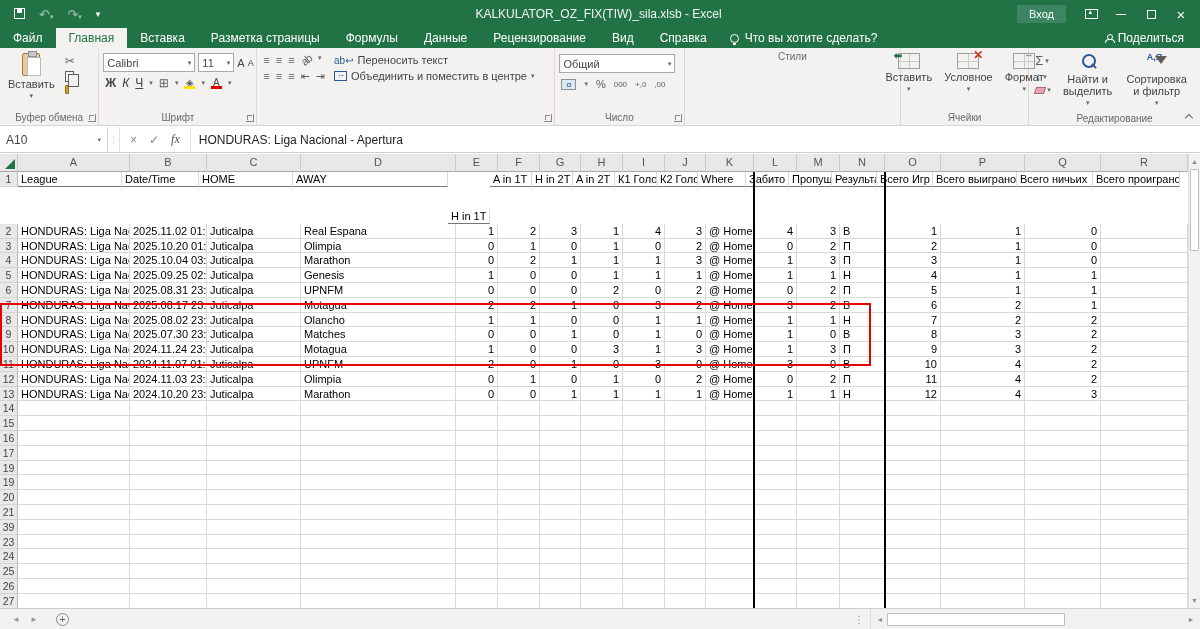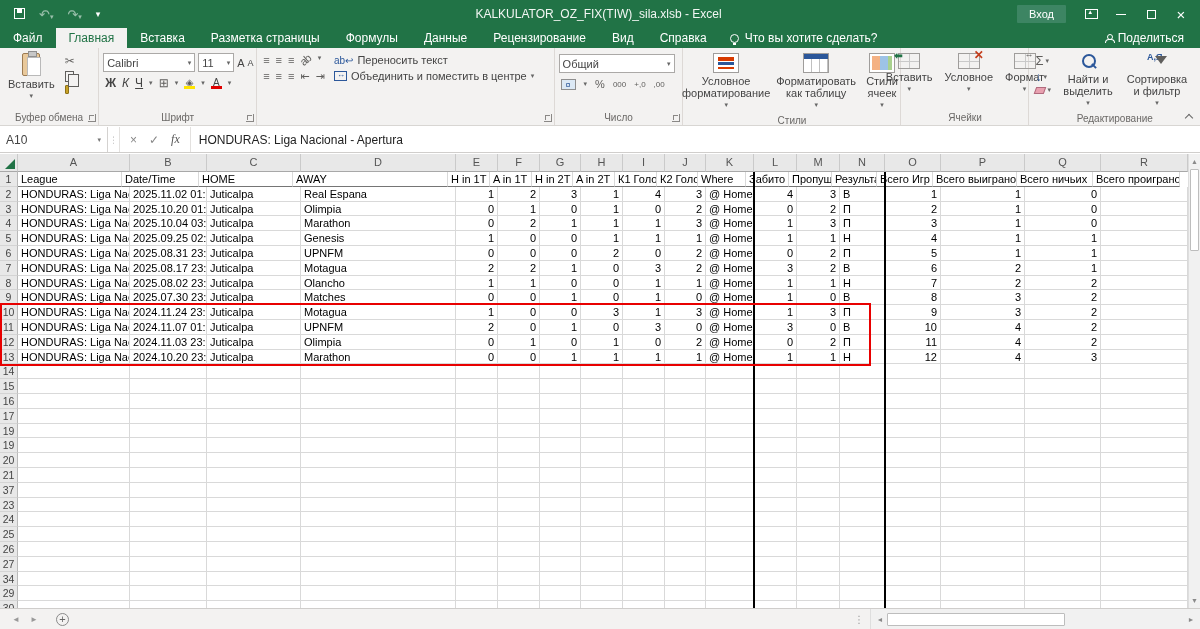--- a/index.html
+++ b/index.html
@@ -320,37 +320,20 @@
             <span style="font-size:8px">+,0</span>
             <span style="font-size:8px">,00</span>
           </div>
         </div>
       </div>
       <div class="rg-label">Число</div>
       <span class="launcher"></span>
     </div>
 
     <div class="rgroup" style="width:218px">
-      <div class="rg-body" style="justify-content:center; gap:2px;">
-        <div class="bigbtn" style="width:92px">
-          <span class="style-icon cf-bars"></span>
-          <span>Условное форматирование</span>
-            <span class="dd">▾</span>
-        </div>
-        <div class="bigbtn" style="width:84px">
-          <span class="style-icon tbl-icon"></span>
-          <span>Форматировать как таблицу</span>
-            <span class="dd">▾</span>
-        </div>
-        <div class="bigbtn" style="width:48px">
-          <span class="style-icon cs-icon"></span>
-          <span>Стили ячеек</span>
-            <span class="dd">▾</span>
-        </div>
-      </div>
       <div class="rg-label">Стили</div>
     </div>
 
     <div class="rgroup" style="width:128px">
       <div class="rg-body" style="justify-content:center;">
         <div class="bigbtn">
           <span class="cells-icon">
               <span class="ins-mark">⬅</span>
             </span>
           <span>Вставить</span>
@@ -447,21 +430,21 @@
         <div class="hcell" style="width: 84px;">P</div>
         <div class="hcell" style="width: 76px;">Q</div>
         <div class="hcell" style="width: 87px;">R</div>
       </div>
       <div class="shrow">
         <div class="rowhdr">1</div>
         <div class="cell al r1" style="width: 104px;">League</div>
         <div class="cell al r1" style="width: 77px;">Date/Time</div>
         <div class="cell al r1" style="width: 94px;">HOME</div>
         <div class="cell al r1" style="width: 155px;">AWAY</div>
-        <div class="cell al r1" style="width: 42px;">H in 1T</div>
+        <div class="cell al r1" style="width: 42px; margin-top: 37px;">H in 1T</div>
         <div class="cell al r1" style="width: 42px;">A in 1T</div>
         <div class="cell al r1" style="width: 41px;">H in 2T</div>
         <div class="cell al r1" style="width: 42px;">A in 2T</div>
         <div class="cell al r1" style="width: 42px;">К1 Голов</div>
         <div class="cell al r1" style="width: 41px;">К2 Голов</div>
         <div class="cell al r1" style="width: 48px;">Where</div>
         <div class="cell al r1" style="width: 43px;">Забито</div>
         <div class="cell al r1" style="width: 43px;">Пропущено</div>
         <div class="cell al r1" style="width: 45px;">Результат</div>
         <div class="cell al r1" style="width: 56px;">Всего Игр</div>
@@ -907,21 +890,21 @@
         <div class="cell al" style="width: 48px;"></div>
         <div class="cell ar" style="width: 43px;"></div>
         <div class="cell ar" style="width: 43px;"></div>
         <div class="cell al" style="width: 45px;"></div>
         <div class="cell ar" style="width: 56px;"></div>
         <div class="cell ar" style="width: 84px;"></div>
         <div class="cell ar" style="width: 76px;"></div>
         <div class="cell ar" style="width: 87px;"></div>
       </div>
       <div class="shrow">
-        <div class="rowhdr">37</div>
+        <div class="rowhdr">39</div>
         <div class="cell al" style="width: 112px;"></div>
         <div class="cell al" style="width: 77px;"></div>
         <div class="cell al" style="width: 94px;"></div>
         <div class="cell al" style="width: 155px;"></div>
         <div class="cell ar" style="width: 42px;"></div>
         <div class="cell ar" style="width: 42px;"></div>
         <div class="cell ar" style="width: 41px;"></div>
         <div class="cell ar" style="width: 42px;"></div>
         <div class="cell ar" style="width: 42px;"></div>
         <div class="cell ar" style="width: 41px;"></div>

